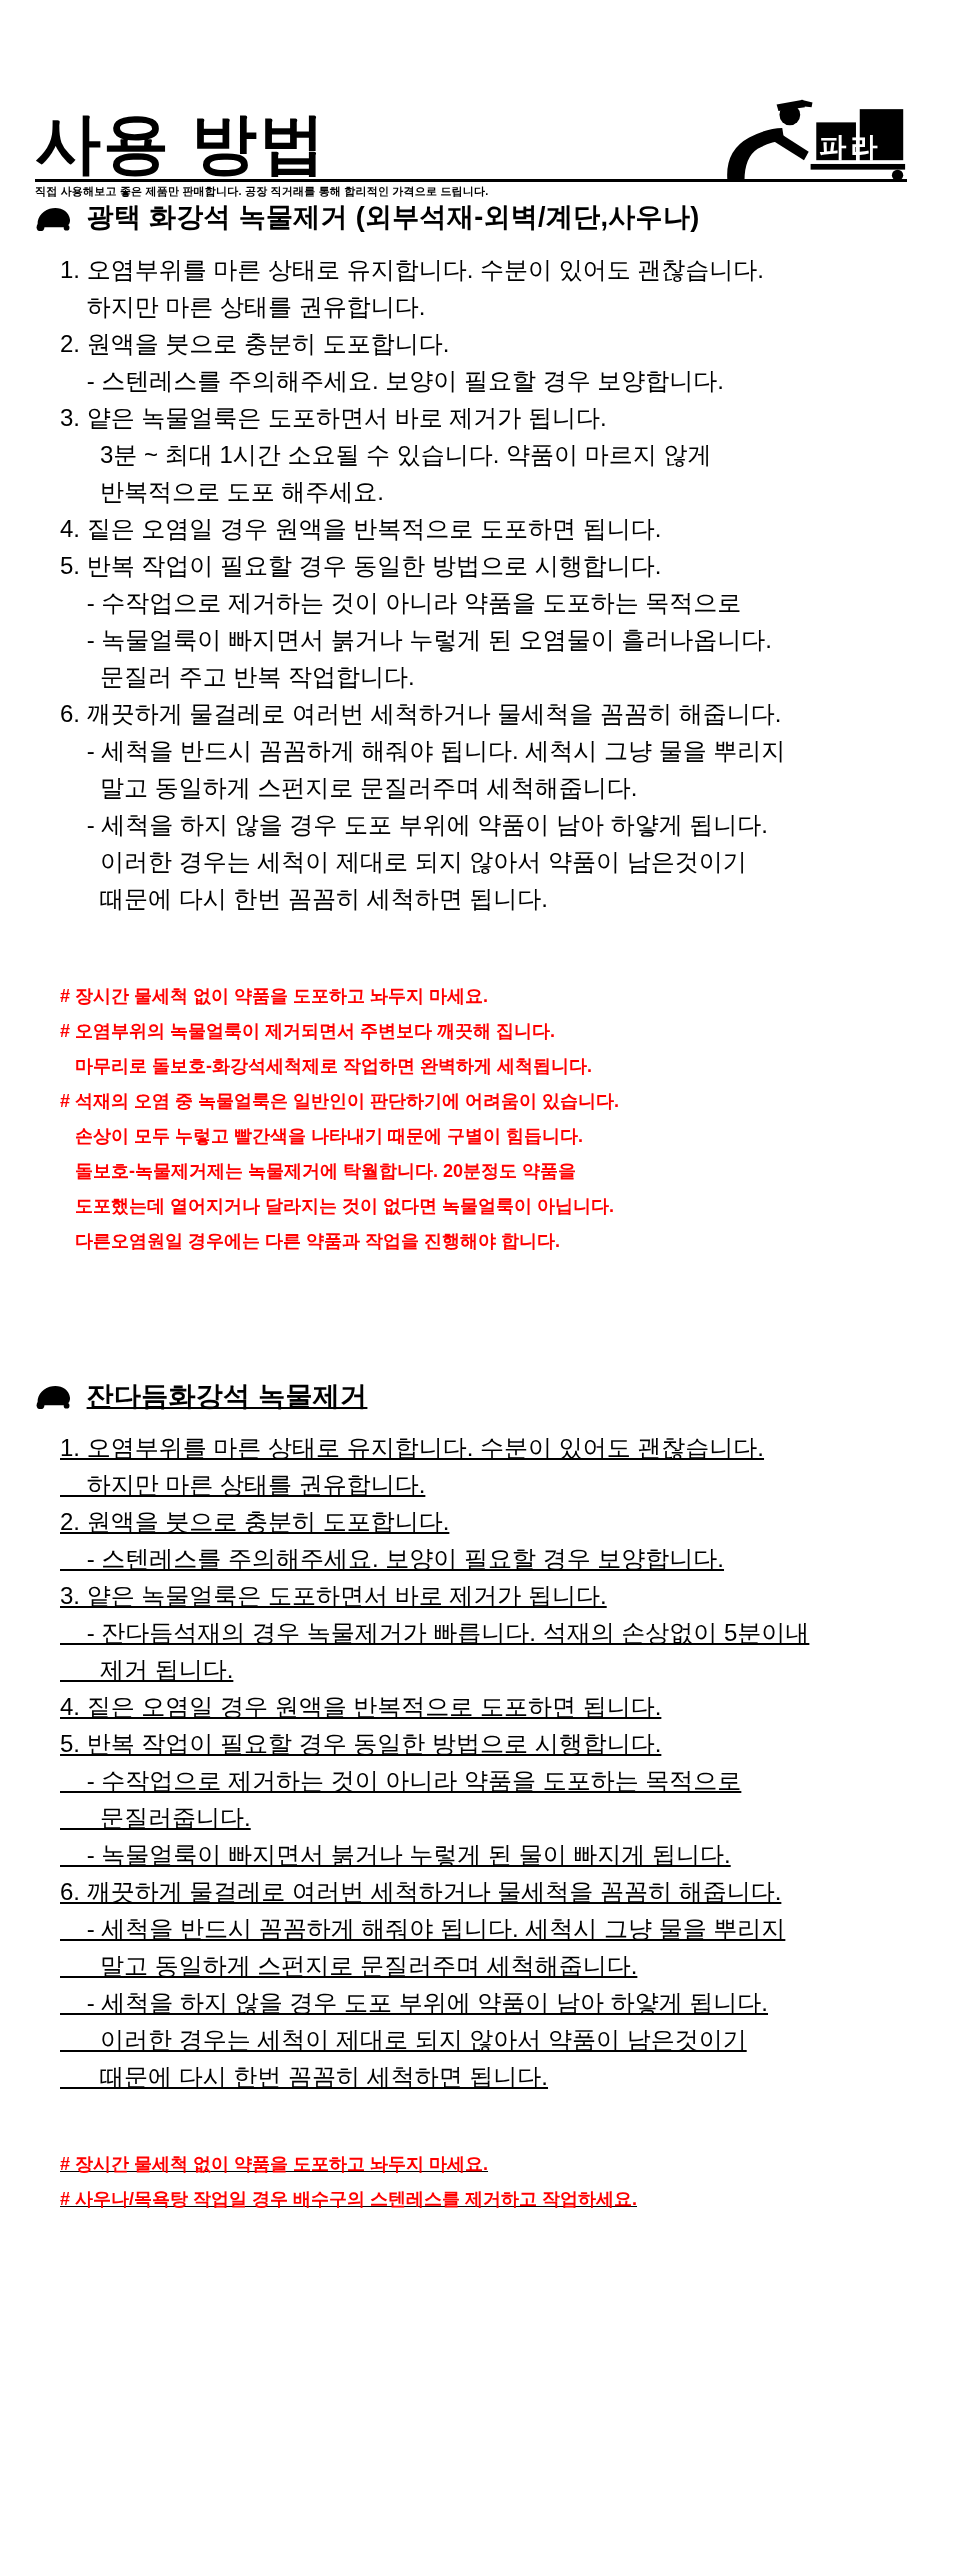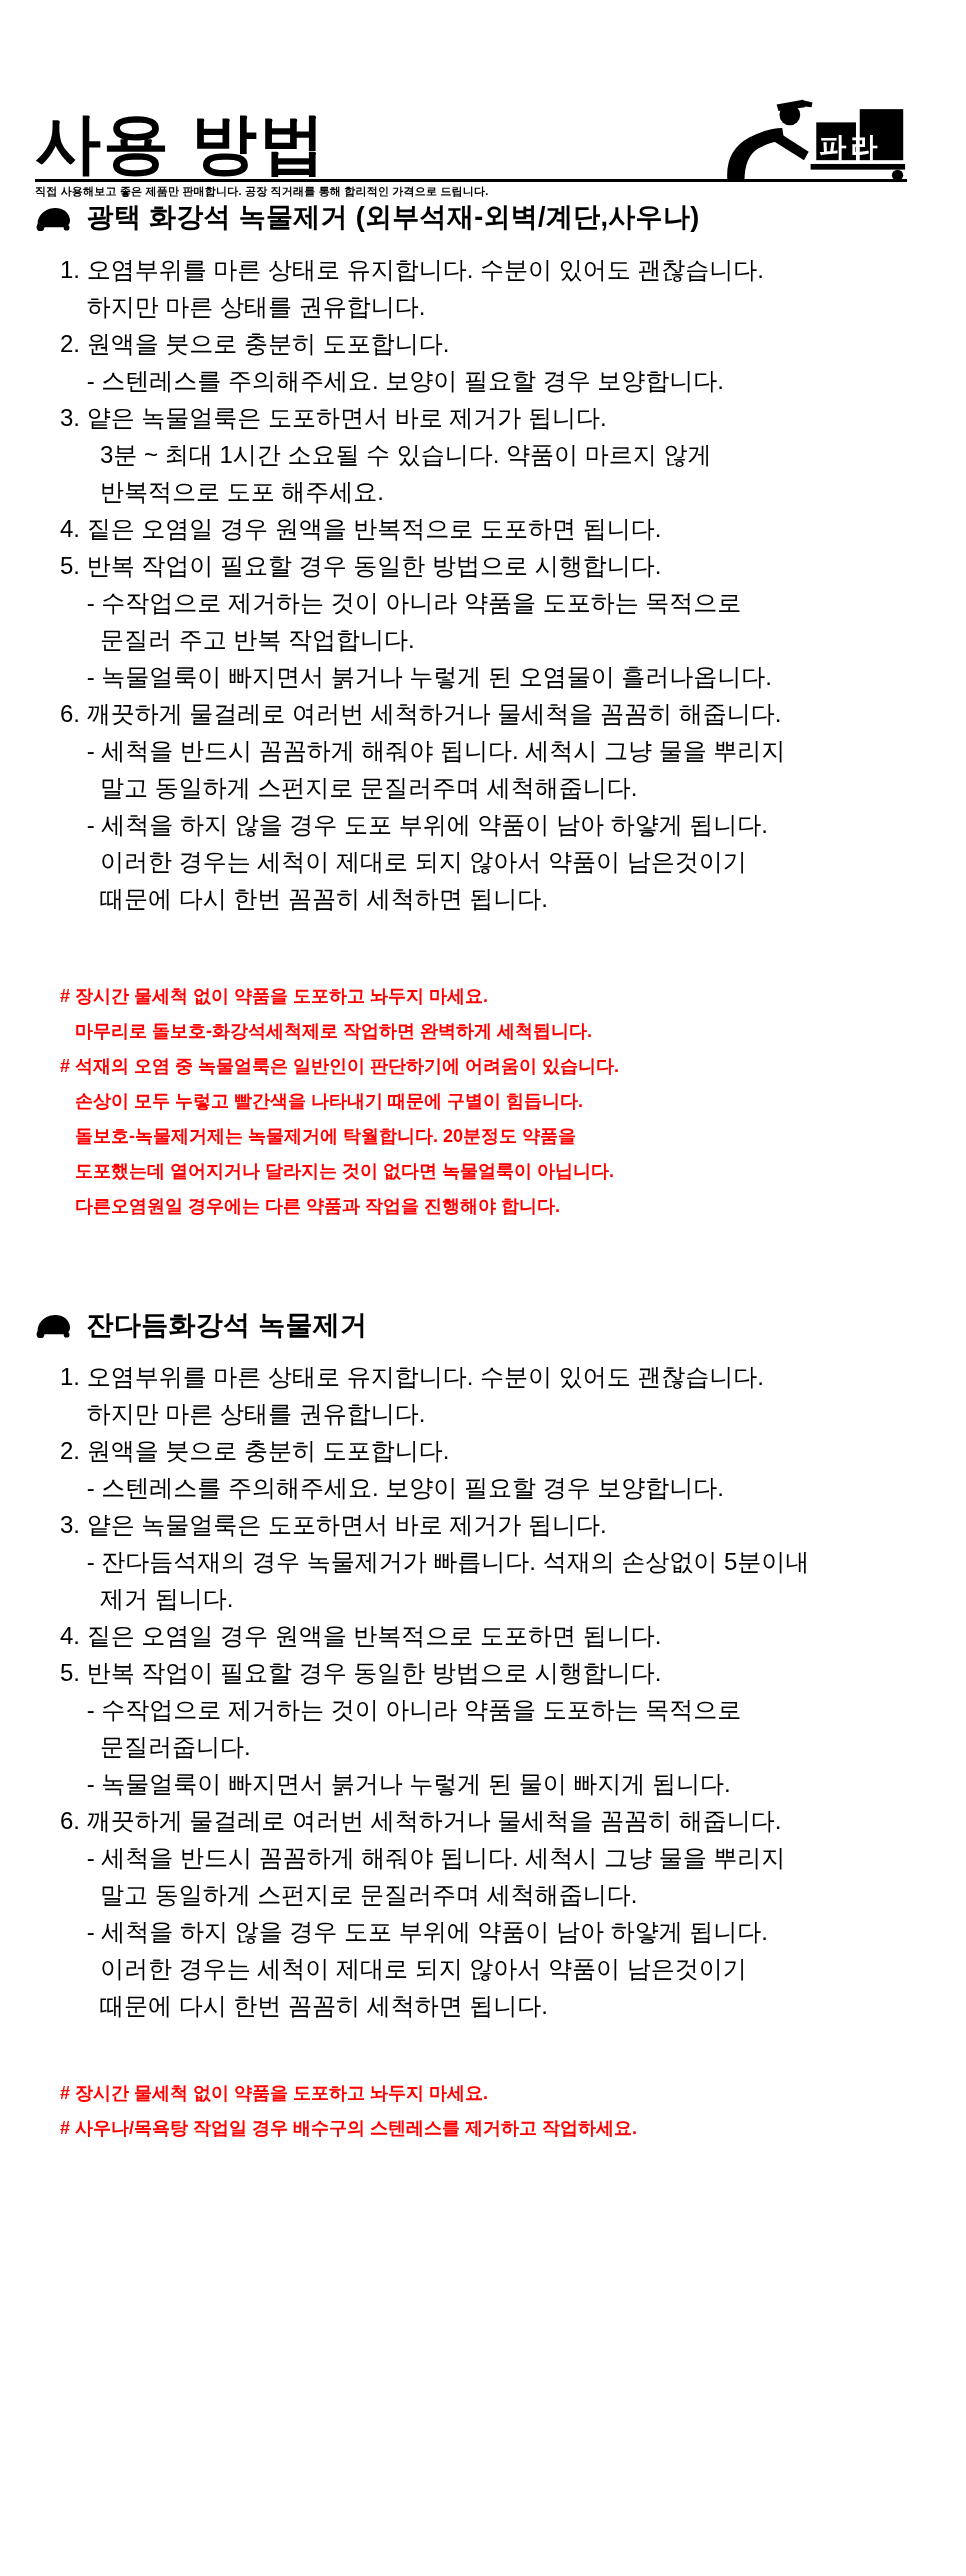--- a/index.html
+++ b/index.html
@@ -18,21 +18,21 @@
   }
   .title {
     font-size:66px; font-weight:900; line-height:1.0; letter-spacing:1.9px;
     white-space:nowrap;
   }
   .logo { width:189px; height:89px; flex:0 0 auto; margin-bottom:-5.8px; }
   .tagline { font-size:11px; font-weight:600; margin-top:2px; letter-spacing:0.2px; }
 
   
   .sec1 { }
-  .sec2 { margin-top:83px; }
+  .sec2 { margin-top:119px;text-decoration:underline; }
   .sec-head { display:flex; align-items:center; gap:12.6px; }
   .sec-head h2 { font-size:27px; font-weight:800; letter-spacing:0.3px; white-space:nowrap; }
   .blob { width:39px; height:29px; flex:0 0 auto; }
 
   .steps { margin:15.5px 0 0 25px; font-size:24px; }
   .step-line { white-space:pre; line-height:37px; }
 
   .warnings { margin:62px 0 0 25px; font-size:18px; }
   .sec2 .warnings { margin-top:52px; }
   .warning-line { white-space:pre; line-height:35px; font-weight:700; color:#ff0000; }
@@ -79,31 +79,32 @@
         <div class="step-line">1. 오염부위를 마른 상태로 유지합니다. 수분이 있어도 괜찮습니다.</div>
         <div class="step-line">    하지만 마른 상태를 권유합니다.</div>
         <div class="step-line">2. 원액을 붓으로 충분히 도포합니다.</div>
         <div class="step-line">    - 스텐레스를 주의해주세요. 보양이 필요할 경우 보양합니다.</div>
         <div class="step-line">3. 얕은 녹물얼룩은 도포하면서 바로 제거가 됩니다.</div>
         <div class="step-line">      3분 ~ 최대 1시간 소요될 수 있습니다. 약품이 마르지 않게</div>
         <div class="step-line">      반복적으로 도포 해주세요.</div>
         <div class="step-line">4. 짙은 오염일 경우 원액을 반복적으로 도포하면 됩니다.</div>
         <div class="step-line">5. 반복 작업이 필요할 경우 동일한 방법으로 시행합니다.</div>
         <div class="step-line">    - 수작업으로 제거하는 것이 아니라 약품을 도포하는 목적으로</div>
+        <div class="step-line">    - 녹물얼룩이 빠지면서 붉거나 누렇게 된 오염물이 흘러나옵니다.</div>
         <div class="step-line">      문질러 주고 반복 작업합니다.</div>
-        <div class="step-line">    - 녹물얼룩이 빠지면서 붉거나 누렇게 된 오염물이 흘러나옵니다.</div>
         <div class="step-line">6. 깨끗하게 물걸레로 여러번 세척하거나 물세척을 꼼꼼히 해줍니다.</div>
         <div class="step-line">    - 세척을 반드시 꼼꼼하게 해줘야 됩니다. 세척시 그냥 물을 뿌리지</div>
         <div class="step-line">      말고 동일하게 스펀지로 문질러주며 세척해줍니다.</div>
         <div class="step-line">    - 세척을 하지 않을 경우 도포 부위에 약품이 남아 하얗게 됩니다.</div>
         <div class="step-line">      이러한 경우는 세척이 제대로 되지 않아서 약품이 남은것이기</div>
         <div class="step-line">      때문에 다시 한번 꼼꼼히 세척하면 됩니다.</div>
       </div>
     <div class="warnings">
         <div class="warning-line"># 장시간 물세척 없이 약품을 도포하고 놔두지 마세요.</div>
+        <div class="warning-line"># 오염부위의 녹물얼룩이 제거되면서 주변보다 깨끗해 집니다.</div>
         <div class="warning-line">   마무리로 돌보호-화강석세척제로 작업하면 완벽하게 세척됩니다.</div>
         <div class="warning-line"># 석재의 오염 중 녹물얼룩은 일반인이 판단하기에 어려움이 있습니다.</div>
         <div class="warning-line">   손상이 모두 누렇고 빨간색을 나타내기 때문에 구별이 힘듭니다.</div>
         <div class="warning-line">   돌보호-녹물제거제는 녹물제거에 탁월합니다. 20분정도 약품을</div>
         <div class="warning-line">   도포했는데 옅어지거나 달라지는 것이 없다면 녹물얼룩이 아닙니다.</div>
         <div class="warning-line">   다른오염원일 경우에는 다른 약품과 작업을 진행해야 합니다.</div>
       </div>
   </section>
 
   <section class="sec2">

